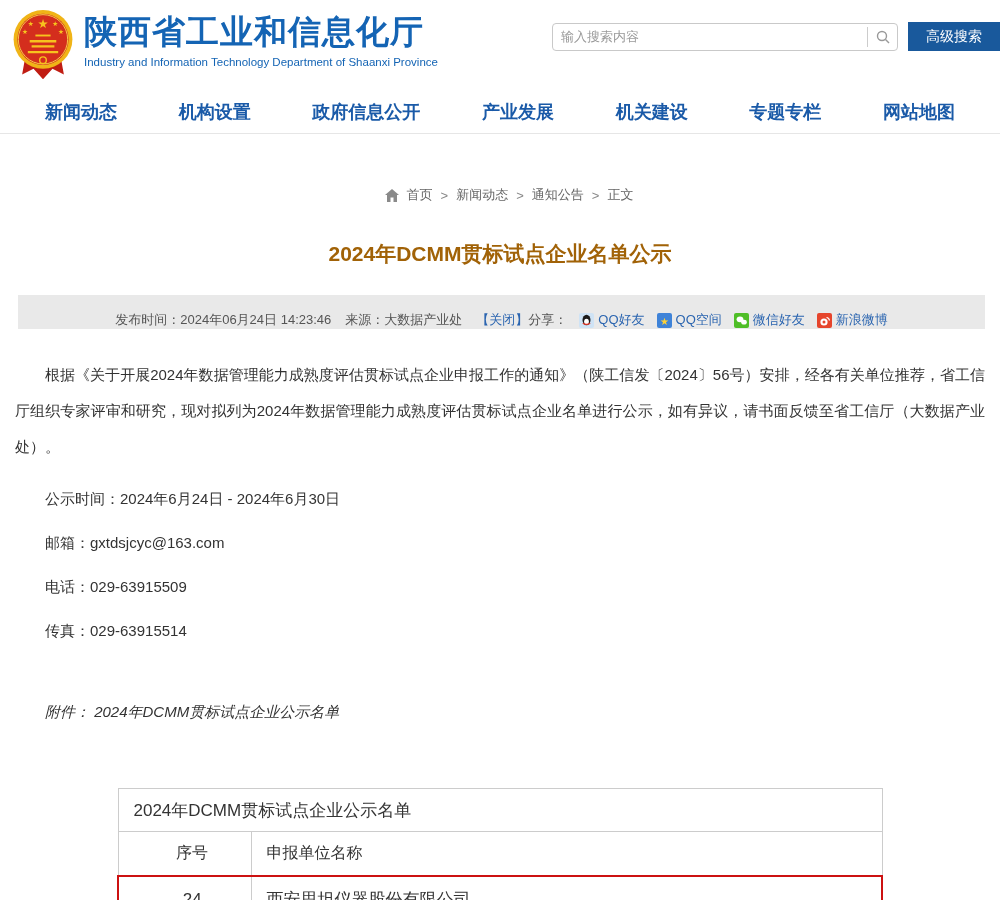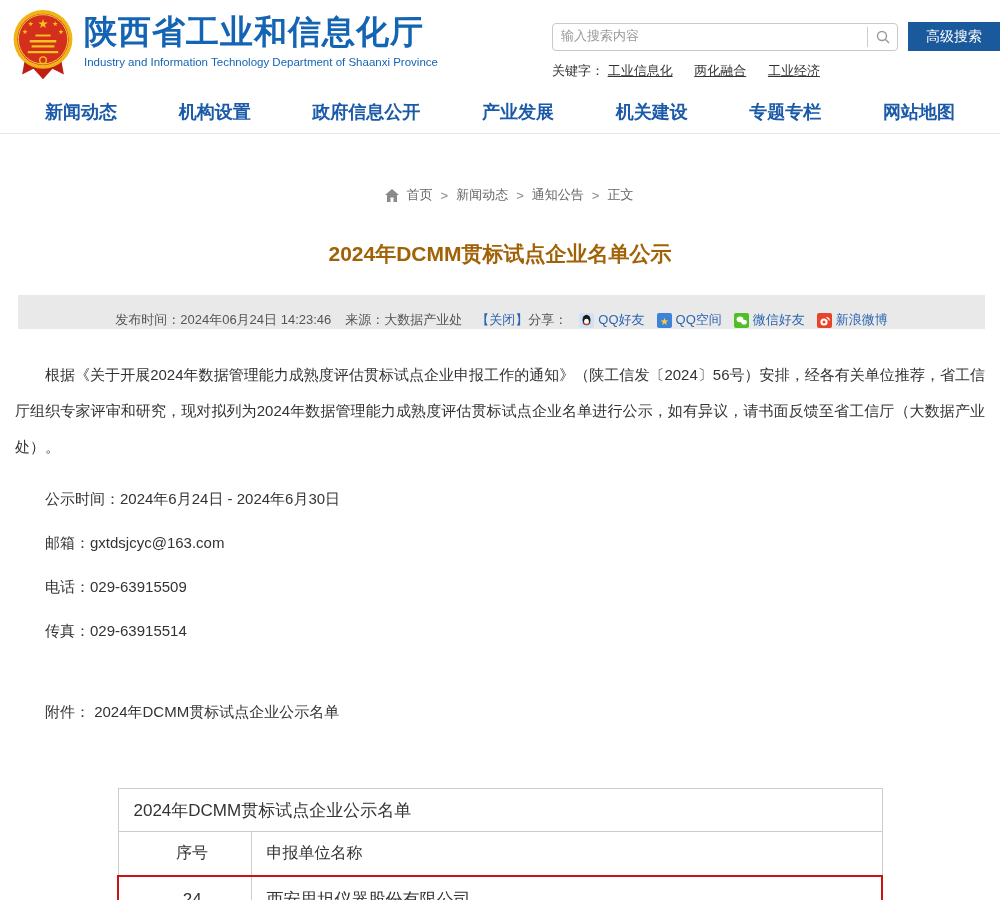--- a/index.html
+++ b/index.html
@@ -13,21 +13,21 @@
   .emblem { width: 62px; height: 74px; flex: 0 0 auto; }
   .brand-text { margin-left: 10px; padding-top: 6px; }
   .site-title { color: #1464b4; font-size: 33px; font-weight: bold; letter-spacing: 1px; line-height: 1.1; }
   .site-subtitle { color: #1464b4; font-size: 11.5px; margin-top: 6px; }
 
   .header-right { width: 448px; padding-top: 14px; }
   .search-row { display: flex; align-items: center; }
   .search-box { display: flex; align-items: center; width: 346px; height: 28px;
     border: 1px solid #c9c9c9; border-radius: 4px; background: #fff; }
   .search-input { flex: 1; border: none; outline: none; font-size: 13px; color: #b91c1c;
-    padding: 0 8px; background: transparent; font-family: Liberation Mono, monospace; }
+    padding: 0 8px; background: transparent; font-family: Liberation Sans, sans-serif; }
   .search-input::placeholder { color: #999; }
   .search-btn-icon { width: 30px; height: 20px; display: flex; align-items: center; justify-content: center;
     border-left: 1px solid #ccc; cursor: pointer; }
   .adv-search { margin-left: 10px; width: 92px; height: 29px; background: #19599c; color: #fff;
     border: none; font-size: 14px; font-weight: normal; cursor: pointer; font-family: inherit; }
   .keywords-row { margin-top: 11px; font-size: 13px; color: #333; }
   .keywords-row a { color: #333; text-decoration: underline; margin-right: 18px; cursor: pointer; }
 
   
   .nav { display: flex; justify-content: space-between; align-items: center;
@@ -47,21 +47,21 @@
     display: flex; align-items: flex-end; justify-content: center; font-size: 13px; color: #555; }
   .meta-bar .gap { margin-left: 14px; }
   .meta-link { color: #2b65b0; cursor: pointer; }
   .share-item { display: inline-flex; align-items: center; margin-left: 12px; cursor: pointer; color: #2b65b0; }
   .share-item svg { margin-right: 4px; }
 
   .body-text { padding: 0 15px; }
   .para { margin-top: 28px; font-size: 15px; color: #333; line-height: 2.4;
     text-indent: 2em; text-align: justify; }
   .info-line { margin-top: 25px; font-size: 15px; color: #333; padding-left: 2em; }
-  .attachment { margin-top: 62px; font-size: 15px; color: #333; padding-left: 2em; }
+  .attachment { margin-top: 62px; font-size: 15px; color: #333; padding-left: 2em; font-style: italic; }
   .attachment-name { color: #333; cursor: pointer; }
 
   
   .list-table { width: 766px; margin: 66px auto 0; border-collapse: collapse; font-size: 16px; color: #333; }
   .list-table td { border: 1px solid #ccc; padding: 0 0 0 15px; background: #fff; }
   .t-title td { height: 43px; font-size: 17px; }
   .t-head td { height: 44px; }
   .col-index { width: 133px; text-align: center; }
   .t-data td { height: 48px; font-size: 17px; }
   .t-data td { border-top: 2px solid #cc1111; border-bottom: 2px solid #cc1111; }
@@ -101,26 +101,20 @@
         <input class="search-input" type="text" placeholder="输入搜索内容" style="">
         <span class="search-btn-icon">
           <svg width="16" height="16" viewBox="0 0 16 16">
             <circle cx="7" cy="7" r="4.5" fill="none" stroke="#999" stroke-width="1.4"></circle>
             <line x1="10.5" y1="10.5" x2="14" y2="14" stroke="#999" stroke-width="1.4"></line>
           </svg>
         </span>
       </div>
       <button class="adv-search">高级搜索</button>
     </div>
-    <div class="keywords-row">
-      <span>关键字：</span>
-      <a>工业信息化</a>
-      <a>两化融合</a>
-      <a>工业经济</a>
-    </div>
   </div>
 </div>
 
 <div class="nav">
   <span class="nav-item">新闻动态</span>
   <span class="nav-item">机构设置</span>
   <span class="nav-item">政府信息公开</span>
   <span class="nav-item">产业发展</span>
   <span class="nav-item">机关建设</span>
   <span class="nav-item">专题专栏</span>

